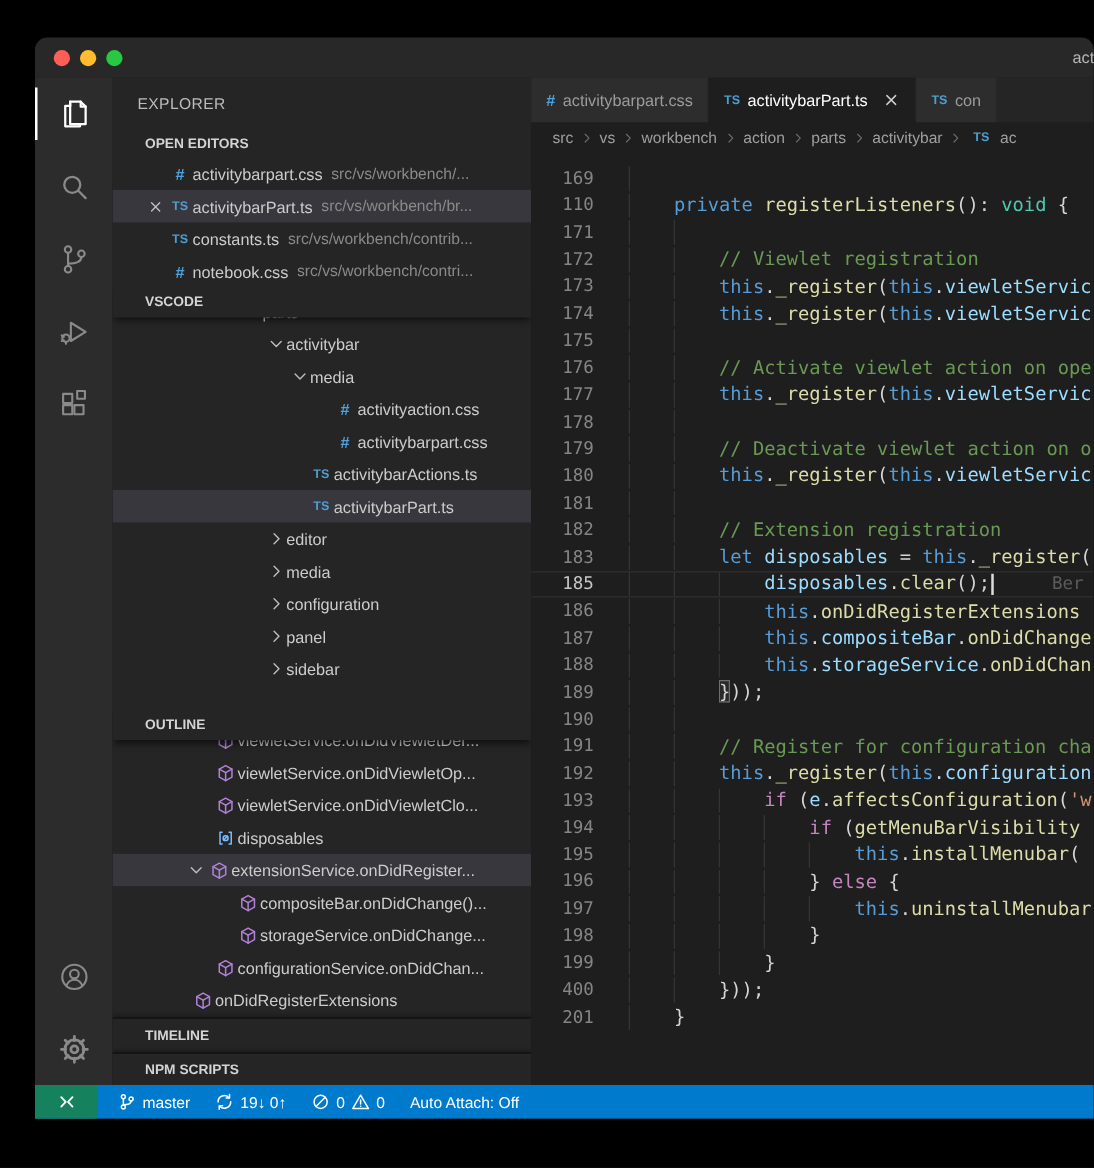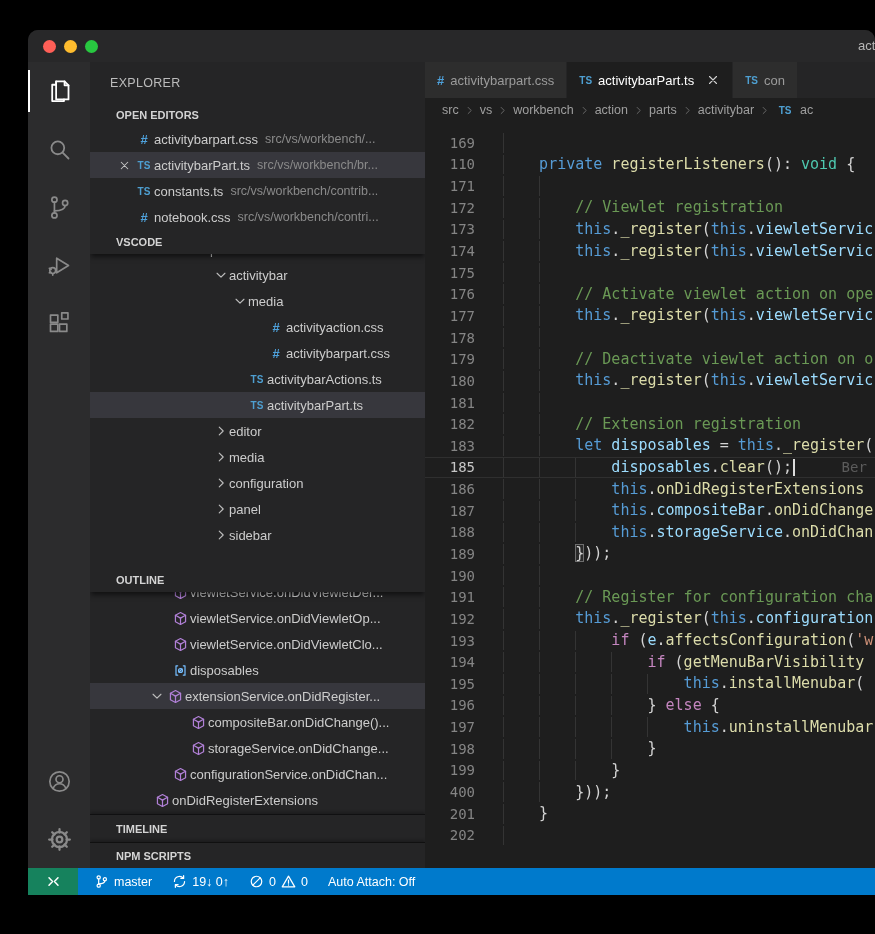--- a/index.html
+++ b/index.html
@@ -595,24 +595,20 @@
             <div class="ltext"><div class="guide" style="left: calc(0ch);"></div><div class="guide" style="left: calc(4ch);"></div><div class="guide" style="left: calc(8ch);"></div><span style="padding-left: 12ch;"><span class="tok-o">}</span></span></div>
           </div>
           <div class="cline">
             <span class="lnum">400</span>
             <div class="ltext"><div class="guide" style="left: calc(0ch);"></div><div class="guide" style="left: calc(4ch);"></div><span style="padding-left: 8ch;"><span class="tok-o">}));</span></span></div>
           </div>
           <div class="cline">
             <span class="lnum">201</span>
             <div class="ltext"><div class="guide" style="left: calc(0ch);"></div><span style="padding-left: 4ch;"><span class="tok-o">}</span></span></div>
           </div>
-          <div class="cline">
-            <span class="lnum">202</span>
-            <div class="ltext"><div class="guide" style="left: calc(0ch);"></div><span style="padding-left: 0ch;"></span></div>
-          </div>
         </div>
     </div>
   </div>
 
   <div class="statusbar" style="background: rgb(0, 122, 204);">
     <div class="sb-remote" id="sb-remote" style="background: rgb(22, 130, 93);">
         <svg viewBox="0 0 16 16" fill="none" stroke="currentColor" stroke-width="1.6" stroke-linecap="round" stroke-linejoin="round">
           <path d="M3.2 4L7 8l-3.8 4M12.8 4L9 8l3.8 4"></path>
         </svg>
       </div>

